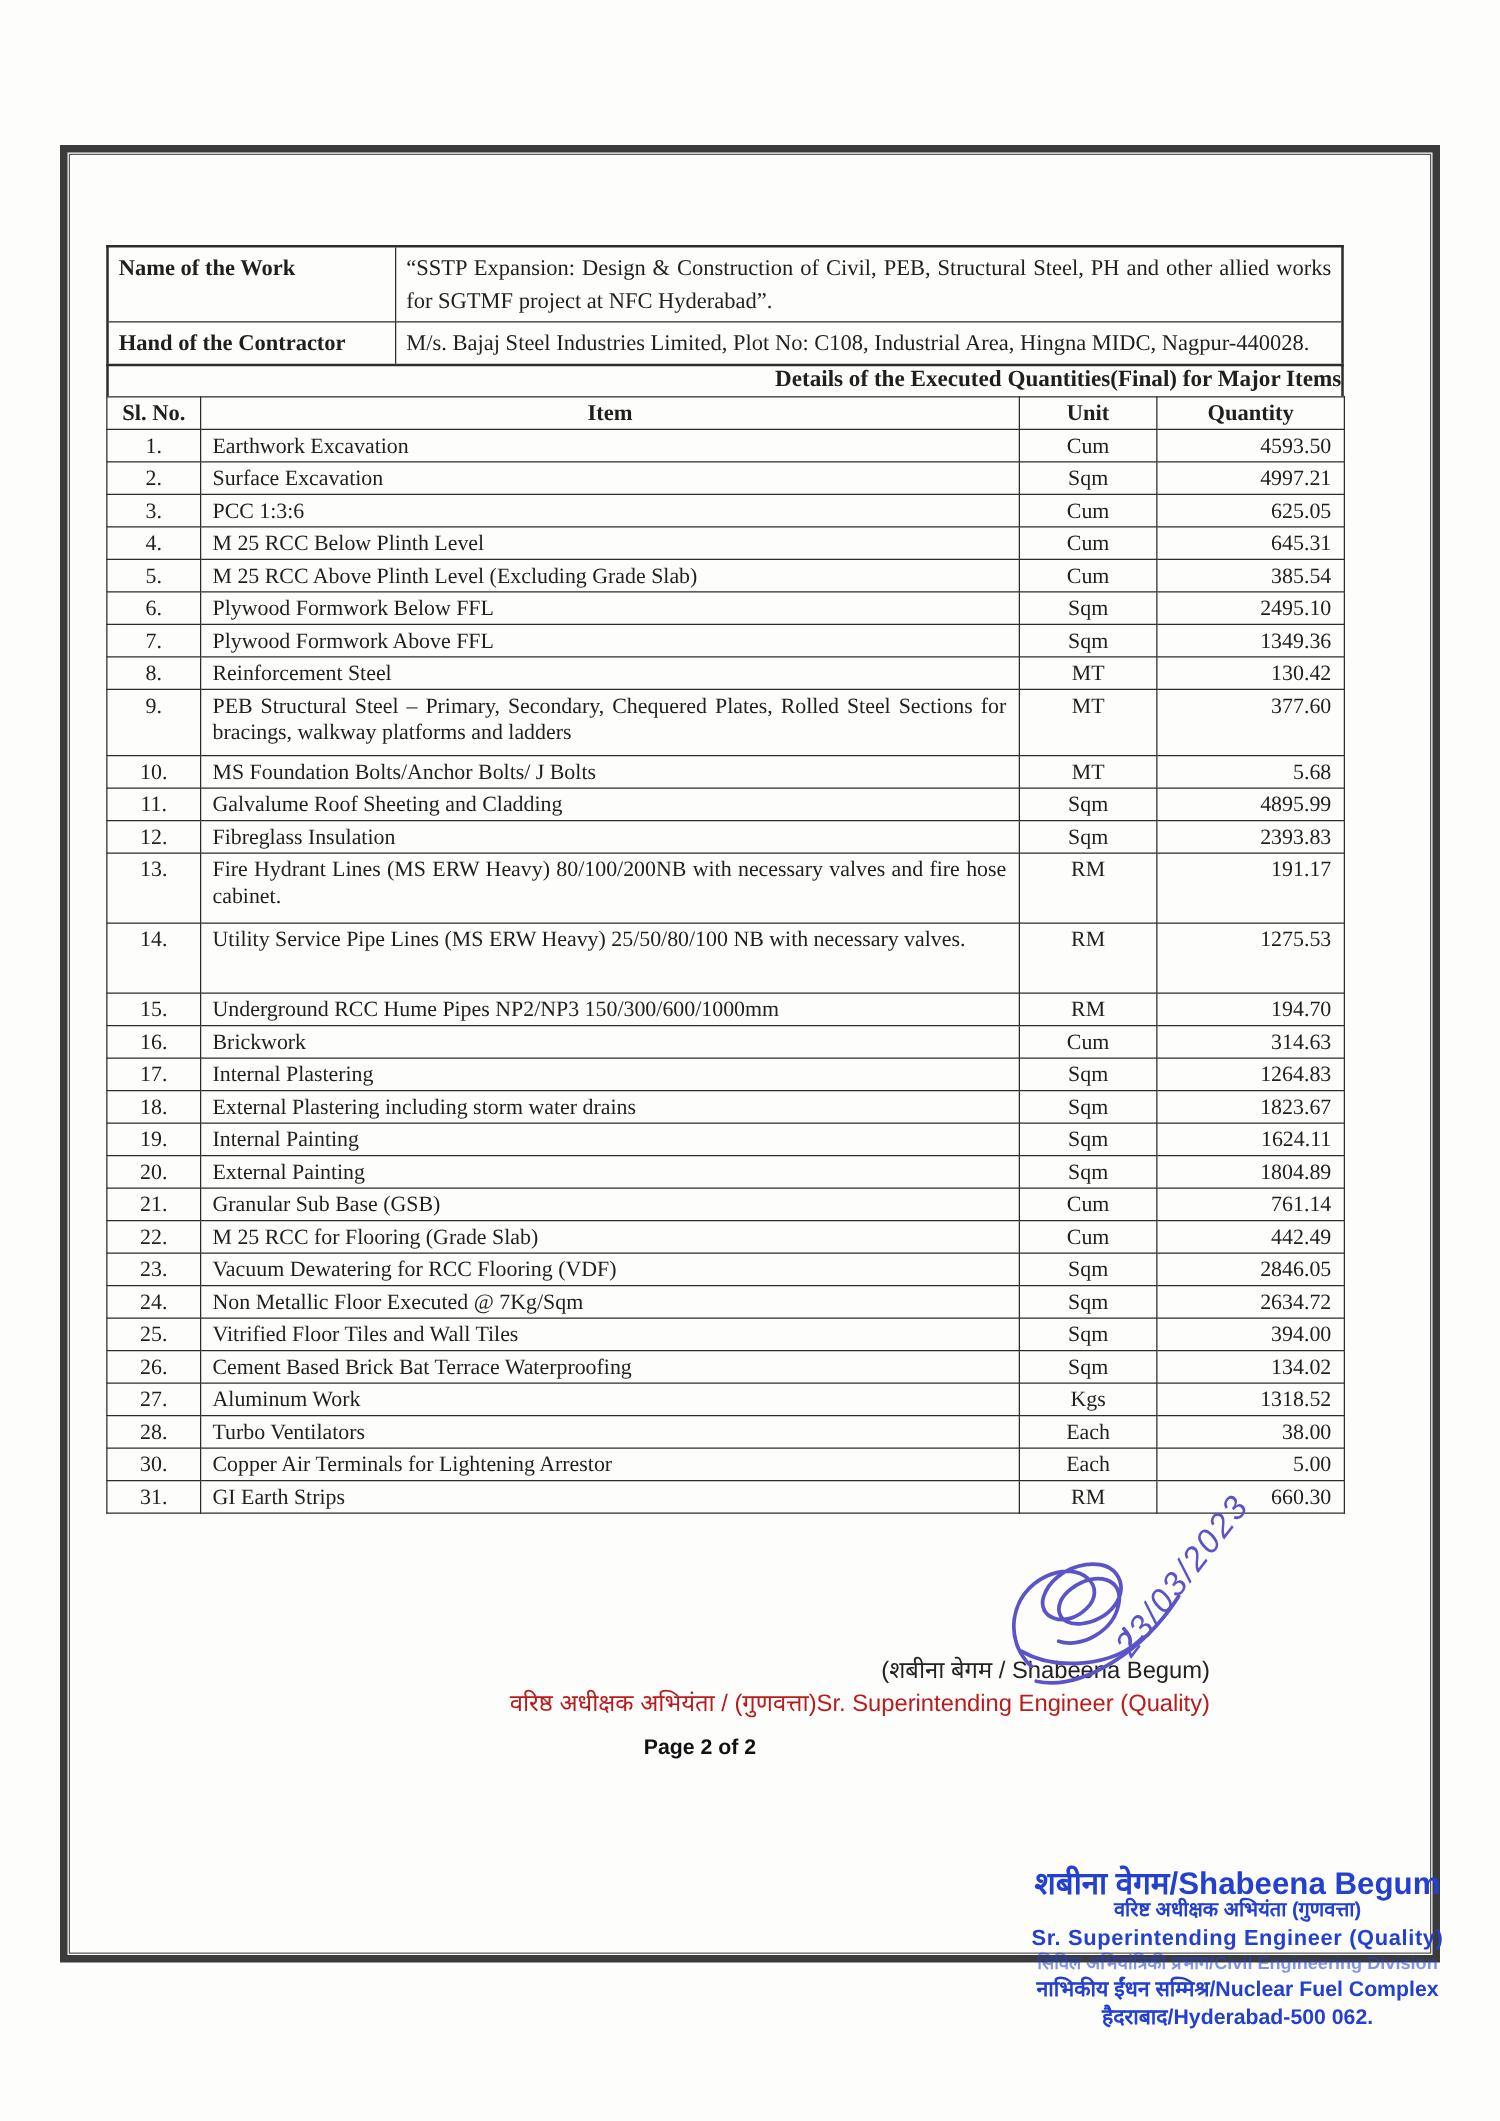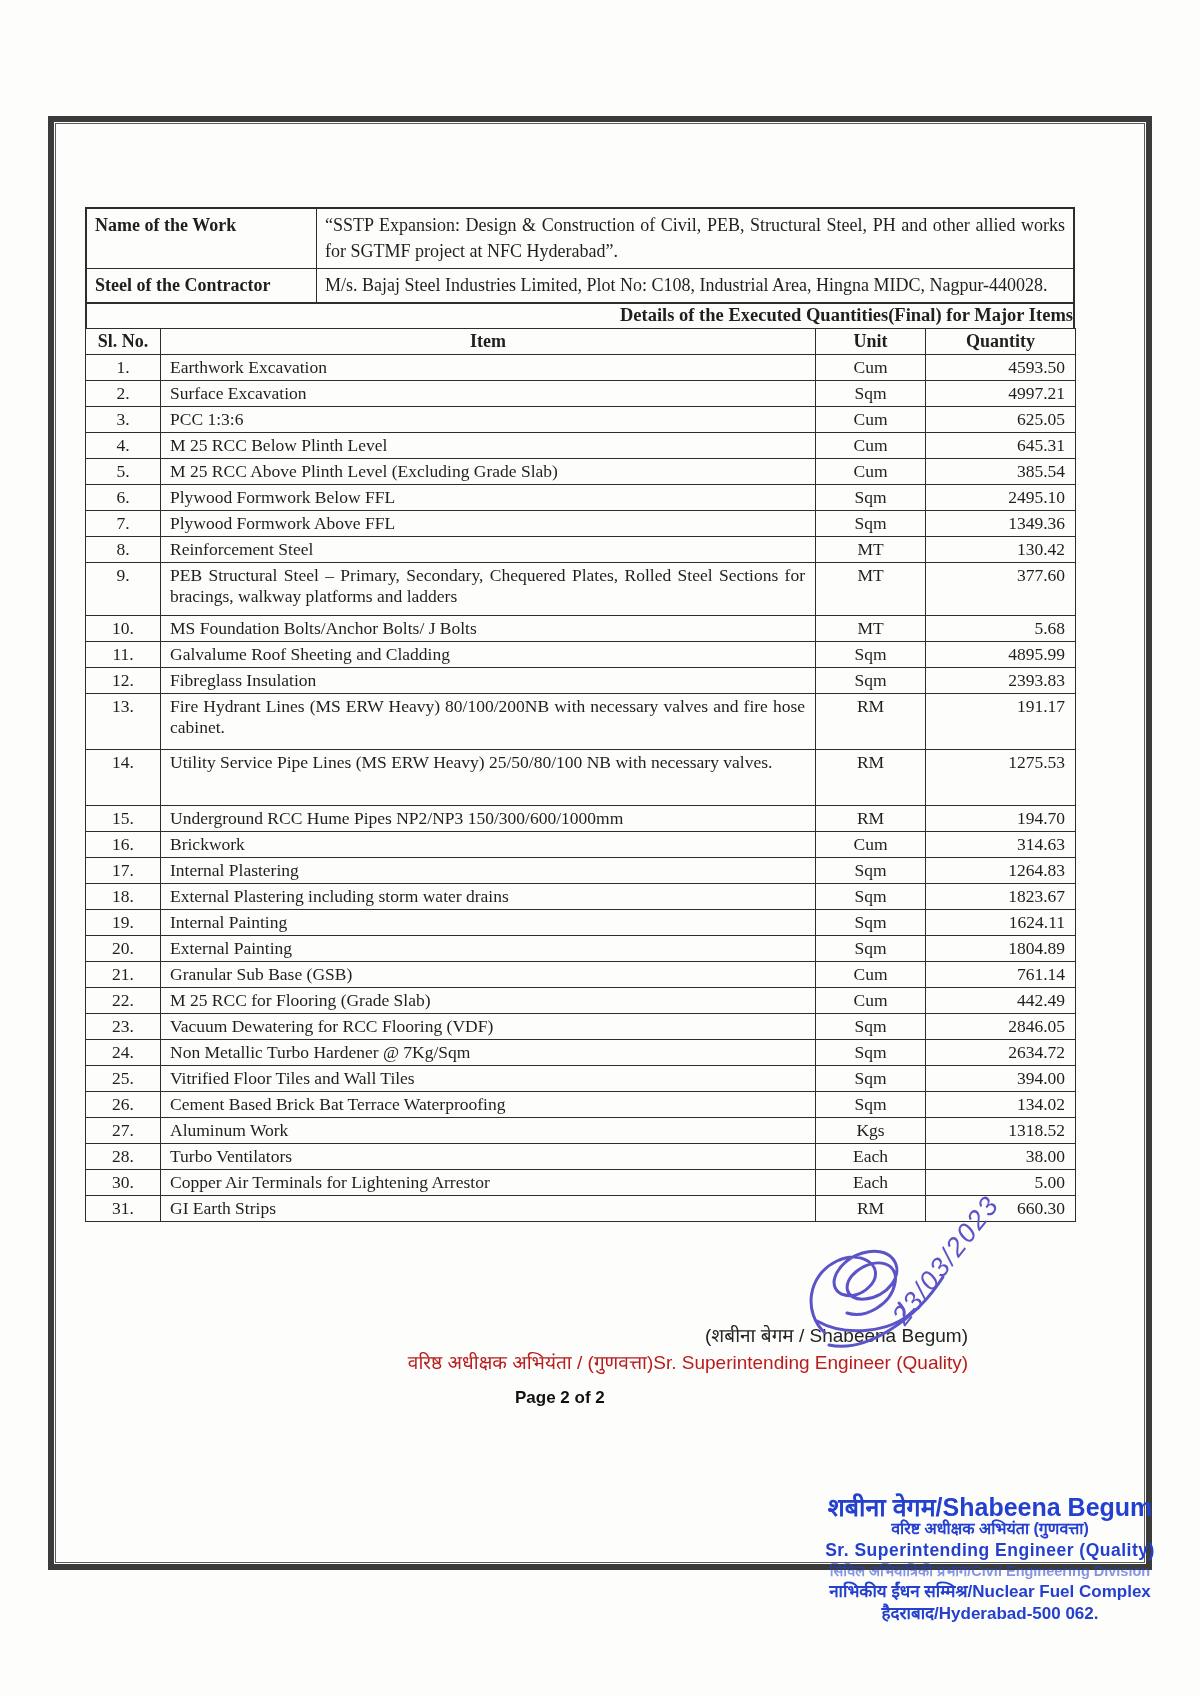--- a/index.html
+++ b/index.html
@@ -16,21 +16,21 @@
   }
   .frame-inner{
     position:absolute;inset:1px;border:1.6px solid #5a5a5a;
   }
   
   .doc{
     position:absolute;left:85px;top:196px;width:990px;z-index:2;
   }
   .hdr{
     display:grid;grid-template-columns:230px 1fr;
-    border:2px solid #2d2d2d;border-bottom:none;margin-top:11px;
+    border:2px solid #2d2d2d;border-bottom:none;
   }
   .hdr-cell{
     box-sizing:border-box;padding:3px 8px 4px 8px;
     font-size:18px;line-height:26px;
   }
   .hdr-label{font-weight:bold;border-right:1.6px solid #2d2d2d;}
   .hdr-row2{border-top:1.6px solid #2d2d2d;}
   .hdr-value{text-align:justify;}
   .details-title{
     border:2px solid #2d2d2d;border-bottom:none;
@@ -102,21 +102,21 @@
 
 <div class="frame">
   <div class="frame-inner"></div>
 </div>
 
 <div class="doc">
 
   <div class="hdr">
     <div class="hdr-cell hdr-label">Name of the Work</div>
     <div class="hdr-cell hdr-value">“SSTP Expansion: Design &amp; Construction of Civil, PEB, Structural Steel, PH and other allied works for SGTMF project at NFC Hyderabad”.</div>
-    <div class="hdr-cell hdr-label hdr-row2">Steel of the Contractor</div>
+    <div class="hdr-cell hdr-label hdr-row2">Hand of the Contractor</div>
     <div class="hdr-cell hdr-value hdr-row2">M/s. Bajaj Steel Industries Limited, Plot No: C108, Industrial Area, Hingna MIDC, Nagpur-440028.</div>
   </div>
 
   <div class="details-title">Details of the Executed Quantities(Final) for  Major Items</div>
 
   <table class="qty">
     <colgroup>
         <col class="c-sl">
         <col class="c-item">
         <col class="c-unit">
@@ -288,21 +288,21 @@
 
         <tr>
           <td class="sl">23.</td>
           <td class="item">Vacuum Dewatering for RCC Flooring (VDF)</td>
           <td class="unit">Sqm</td>
           <td class="qty">2846.05</td>
         </tr>
 
         <tr>
           <td class="sl">24.</td>
-          <td class="item">Non Metallic Turbo Hardener @ 7Kg/Sqm</td>
+          <td class="item">Non Metallic Floor Executed @ 7Kg/Sqm</td>
           <td class="unit">Sqm</td>
           <td class="qty">2634.72</td>
         </tr>
 
         <tr>
           <td class="sl">25.</td>
           <td class="item">Vitrified Floor Tiles and Wall Tiles</td>
           <td class="unit">Sqm</td>
           <td class="qty">394.00</td>
         </tr>

